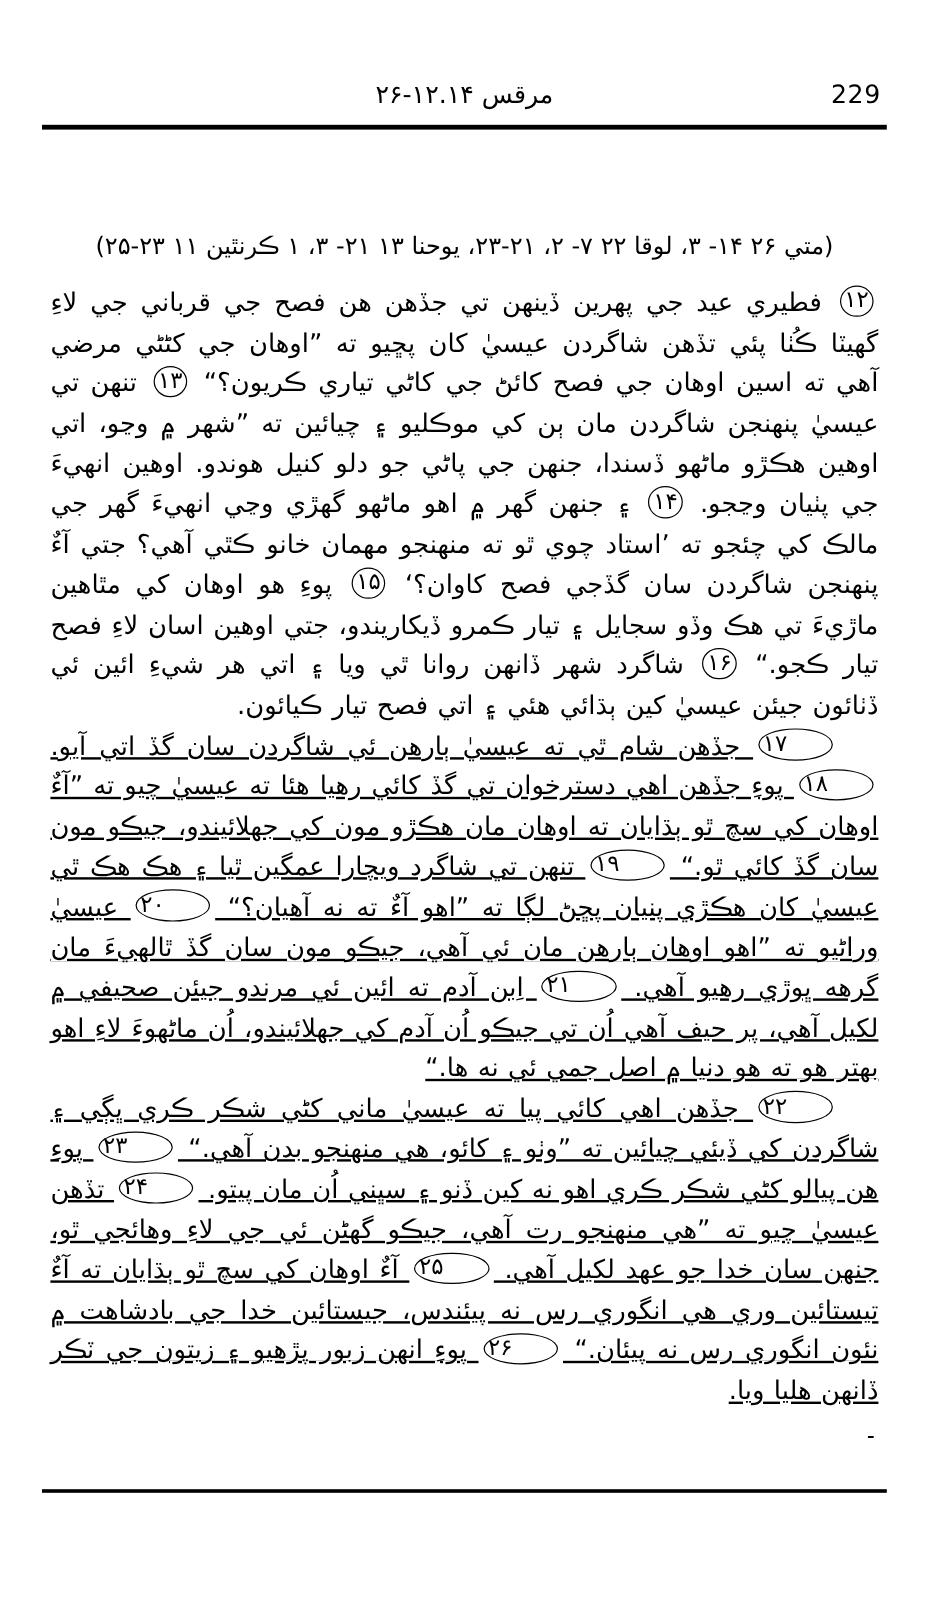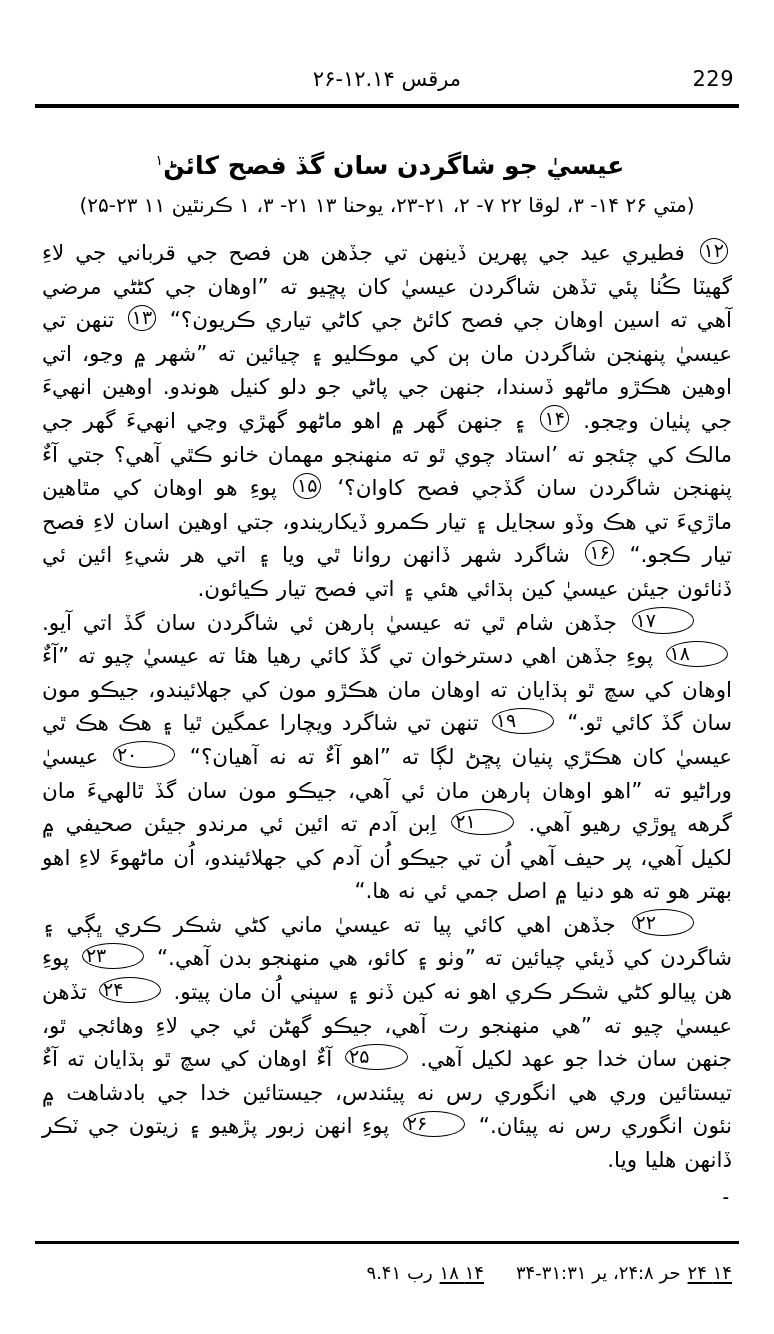--- a/index.html
+++ b/index.html
@@ -106,20 +106,21 @@
     word-spacing: 1px;
   }
 
   .para {
     margin: 0;
     text-indent: 0;
   }
 
   .para.indented {
     text-indent: 34px;
+    text-decoration: underline;
   }
 
   .vnum {
     display: inline-block;
     position: relative;
     font-size: 19px;
     line-height: 1;
     padding: 2.5px 3px 3px 3px;
     min-width: 15px;
     text-align: center;
@@ -178,37 +179,26 @@
 
 <div class="page">
 
   <div class="running-head">
     <span class="folio">229</span>
     <span class="head-ref">مرقس ۱۲.۱۴-۲۶</span>
   </div>
 
   <div class="rule-top"></div>
 
-  <div class="section-title">
-    <span>عيسيٰ جو شاگردن سان گڏ فصح کائڻ</span><span class="title-marker">۱</span>
-  </div>
 
   <div class="cross-refs">(متي ۲۶ ۱۴- ۳، لوقا ۲۲ ۷- ۲، ۲۱-۲۳، يوحنا ۱۳ ۲۱- ۳، ۱ ڪرنٿين ۱۱ ۲۳-۲۵)</div>
 
   <div class="body">
     <p class="para"><span class="vnum">۱۲</span> فطيري عيد جي پهرين ڏينهن تي جڏهن هن فصح جي قرباني جي لاءِ گهيٽا ڪُٺا پئي تڏهن شاگردن عيسيٰ کان پڇيو ته ”اوهان جي کڻڻي مرضي آهي ته اسين اوهان جي فصح کائڻ جي کاڻي تياري ڪريون؟“ <span class="vnum">۱۳</span> تنهن تي عيسيٰ پنهنجن شاگردن مان ٻن کي موڪليو ۽ چيائين ته ”شهر ۾ وڃو، اتي اوهين هڪڙو ماڻهو ڏسندا، جنهن جي پاڻي جو دلو کنيل هوندو. اوهين انهيءَ جي پٺيان وڃجو. <span class="vnum">۱۴</span> ۽ جنهن گهر ۾ اهو ماڻهو گهڙي وڃي انهيءَ گهر جي مالڪ کي چئجو ته ’استاد چوي ٿو ته منهنجو مهمان خانو ڪٿي آهي؟ جتي آءٌ پنهنجن شاگردن سان گڏجي فصح کاوان؟‘ <span class="vnum">۱۵</span> پوءِ هو اوهان کي مٿاهين ماڙيءَ تي هڪ وڏو سجايل ۽ تيار ڪمرو ڏيکاريندو، جتي اوهين اسان لاءِ فصح تيار ڪجو.“ <span class="vnum">۱۶</span> شاگرد شهر ڏانهن روانا ٿي ويا ۽ اتي هر شيءِ ائين ئي ڏٺائون جيئن عيسيٰ کين ٻڌائي هئي ۽ اتي فصح تيار ڪيائون.</p>
     <p class="para indented"><span class="vnum">۱۷</span> جڏهن شام ٿي ته عيسيٰ ٻارهن ئي شاگردن سان گڏ اتي آيو. <span class="vnum">۱۸</span> پوءِ جڏهن اهي دسترخوان تي گڏ کائي رهيا هئا ته عيسيٰ چيو ته ”آءٌ اوهان کي سچ ٿو ٻڌايان ته اوهان مان هڪڙو مون کي جهلائيندو، جيڪو مون سان گڏ کائي ٿو.“ <span class="vnum">۱۹</span> تنهن تي شاگرد ويچارا عمگين ٿيا ۽ هڪ هڪ ٿي عيسيٰ کان هڪڙي پنيان پڇڻ لڳا ته ”اهو آءٌ ته نه آهيان؟“ <span class="vnum">۲۰</span> عيسيٰ وراڻيو ته ”اهو اوهان ٻارهن مان ئي آهي، جيڪو مون سان گڏ ٿالهيءَ مان گرهه ڀوڙي رهيو آهي. <span class="vnum">۲۱</span> اِبن آدم ته ائين ئي مرندو جيئن صحيفي ۾ لکيل آهي، پر حيف آهي اُن تي جيڪو اُن آدم کي جهلائيندو، اُن ماڻهوءَ لاءِ اهو بهتر هو ته هو دنيا ۾ اصل جمي ئي نه ها.“</p>
     <p class="para indented"><span class="vnum">۲۲</span> جڏهن اهي کائي پيا ته عيسيٰ ماني کڻي شڪر ڪري ڀڳي ۽ شاگردن کي ڏيئي چيائين ته ”وٺو ۽ کائو، هي منهنجو بدن آهي.“ <span class="vnum">۲۳</span> پوءِ هن پيالو کڻي شڪر ڪري اهو نه کين ڏنو ۽ سڀني اُن مان پيتو. <span class="vnum">۲۴</span> تڏهن عيسيٰ چيو ته ”هي منهنجو رت آهي، جيڪو گهڻن ئي جي لاءِ وهائجي ٿو، جنهن سان خدا جو عهد لکيل آهي. <span class="vnum">۲۵</span> آءٌ اوهان کي سچ ٿو ٻڌايان ته آءٌ تيستائين وري هي انگوري رس نه پيئندس، جيستائين خدا جي بادشاهت ۾ نئون انگوري رس نه پيئان.“ <span class="vnum">۲۶</span> پوءِ انهن زبور پڙهيو ۽ زيتون جي ٽڪر ڏانهن هليا ويا.</p>
     <span class="end-dash">۔</span>
   </div>
 
   <div class="rule-bottom"></div>
 
-  <div class="footnotes">
-    <span class="fn">
-      <span class="fn-key">۱۴ ۲۴</span><span>حر ۲۴:۸، یر ۳۱:۳۱-۳۴</span>
-    </span>
-    <span class="fn">
-      <span class="fn-key">۱۴ ۱۸</span><span>رب ۹.۴۱</span>
-    </span>
-  </div>
 
 </div>
 
 </body></html>

